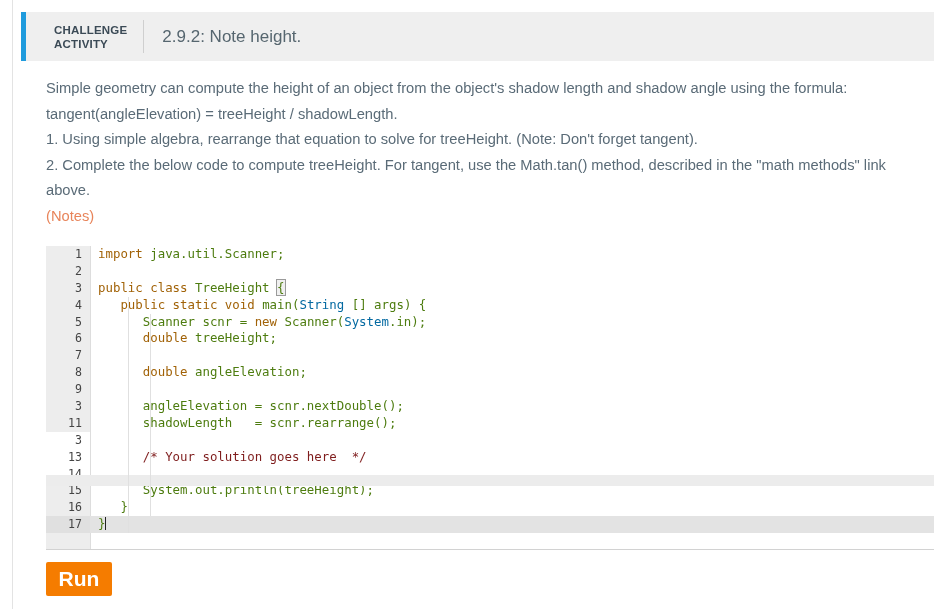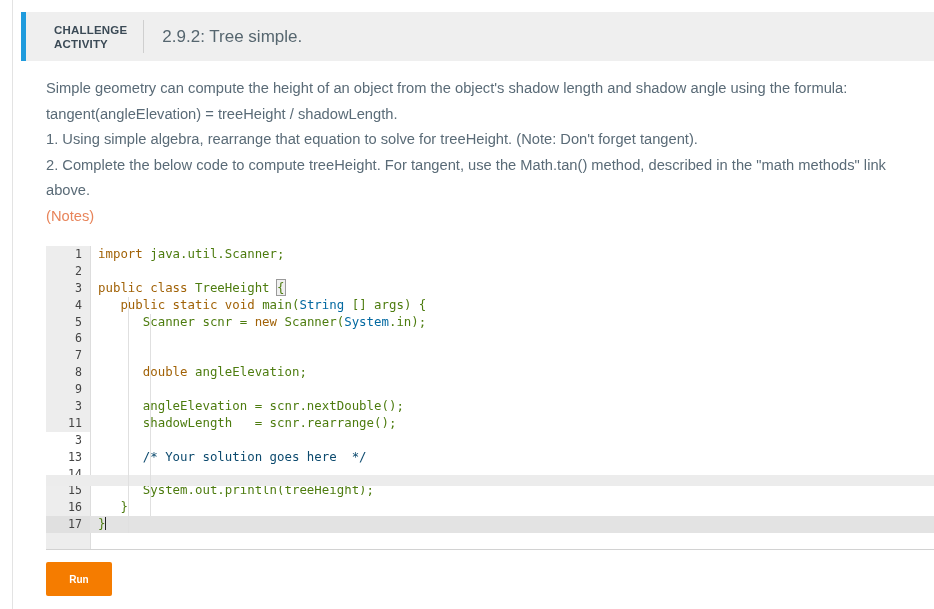--- a/index.html
+++ b/index.html
@@ -167,21 +167,21 @@
   
   .indent-guide {
     position: absolute;
     width: 1px;
     background: #e0e0e0;
   }
 
   
   .tok-kw   { color: #a16207; text-align: center; }
   .tok-type { color: #0369a1; }
-  .tok-cmt  { color: #0c4a6e; }
+  .tok-cmt  { color: #7f1d1d; }
   .tok-pln  { color: #4d7c0f; }
   .brace-match {
     outline: 1px solid #9a9a9a;
     background: #f0f0f0;
   }
   .caret {
     display: inline-block;
     width: 1px;
     height: 13px;
     background: #222222;
@@ -200,39 +200,39 @@
 
   
   .run-button {
     position: absolute;
     left: 33px;
     top: 562px;
     width: 66px;
     height: 34px;
     background: #f57c00;
     color: #ffffff;
-    font-size: 10px;
+    font-size: 21px;
     font-weight: bold;
     border: none;
     border-radius: 2px;
     cursor: pointer;
     font-family: "Liberation Sans", sans-serif;
     padding: 0;
   }
 </style>
 </head>
 <body>
 
 <div class="page-frame">
 
   <div class="activity-header">
     <div class="ah-kicker">CHALLENGE
 ACTIVITY</div>
     <div class="ah-divider"></div>
-    <div class="ah-title">2.9.2: Tree simple.</div>
+    <div class="ah-title">2.9.2: Note height.</div>
   </div>
 
   <div class="description">
     <div class="desc-line">Simple geometry can compute the height of an object from the object's shadow length and shadow angle using the formula:</div>
     <div class="desc-line">tangent(angleElevation) = treeHeight / shadowLength.</div>
     <div class="desc-line">1. Using simple algebra, rearrange that equation to solve for treeHeight. (Note: Don't forget tangent).</div>
     <div class="desc-line">2. Complete the below code to compute treeHeight. For tangent, use the Math.tan() method, described in the "math methods" link</div>
     <div class="desc-line">above.</div>
     <div class="desc-notes">(Notes)</div>
   </div>
@@ -242,21 +242,21 @@
     <div class="gutter-border"></div>
 
     <div class="indent-guide" style="left:82px; top:304px; height:0;"></div>
 
     <div class="code-area" id="code-area">
         <div class="code-row"><span class="ln">1</span><span class="src"><span class="tok-kw">import </span><span class="tok-pln">java.util.Scanner;</span></span></div>
         <div class="code-row"><span class="ln">2</span><span class="src"></span></div>
         <div class="code-row"><span class="ln">3</span><span class="src"><span class="tok-kw">public class </span><span class="tok-pln">TreeHeight </span><span class="tok-pln brace-match">{</span></span></div>
         <div class="code-row"><span class="ln">4</span><span class="src"><span class="tok-pln">   </span><span class="tok-kw">public static void </span><span class="tok-pln">main(</span><span class="tok-type">String</span><span class="tok-pln"> [] args) {</span></span></div>
         <div class="code-row"><span class="ln">5</span><span class="src"><span class="tok-pln">      Scanner scnr = </span><span class="tok-kw">new </span><span class="tok-pln">Scanner(</span><span class="tok-type">System</span><span class="tok-pln">.in);</span></span></div>
-        <div class="code-row"><span class="ln">6</span></div>
+        <div class="code-row"><span class="ln">6</span><span class="src"><span class="tok-pln">      </span><span class="tok-kw">double </span><span class="tok-pln">treeHeight;</span></span></div>
         <div class="code-row"><span class="ln">7</span></div>
         <div class="code-row"><span class="ln">8</span><span class="src"><span class="tok-pln">      </span><span class="tok-kw">double </span><span class="tok-pln">angleElevation;</span></span></div>
         <div class="code-row"><span class="ln">9</span><span class="src"></span></div>
         <div class="code-row"><span class="ln">3</span><span class="src"><span class="tok-pln">      angleElevation = scnr.nextDouble();</span></span></div>
         <div class="code-row"><span class="ln">11</span><span class="src"><span class="tok-pln">      shadowLength   = scnr.rearrange();</span></span></div>
         <div class="code-row editable"><div class="gb"></div><span class="ln">3</span><span class="src"></span></div>
         <div class="code-row editable"><div class="gb"></div><span class="ln">13</span><span class="src"><span class="tok-cmt">      /* Your solution goes here  */</span></span></div>
         <div class="code-row editable"><div class="gb"></div><span class="ln">14</span><span class="src"></span></div>
         <div class="code-row"><span class="ln">15</span><span class="src"><span class="tok-pln">      System.out.println(treeHeight);</span></span></div>
         <div class="code-row"><span class="ln">16</span><span class="src"><span class="tok-pln">   }</span></span></div>

